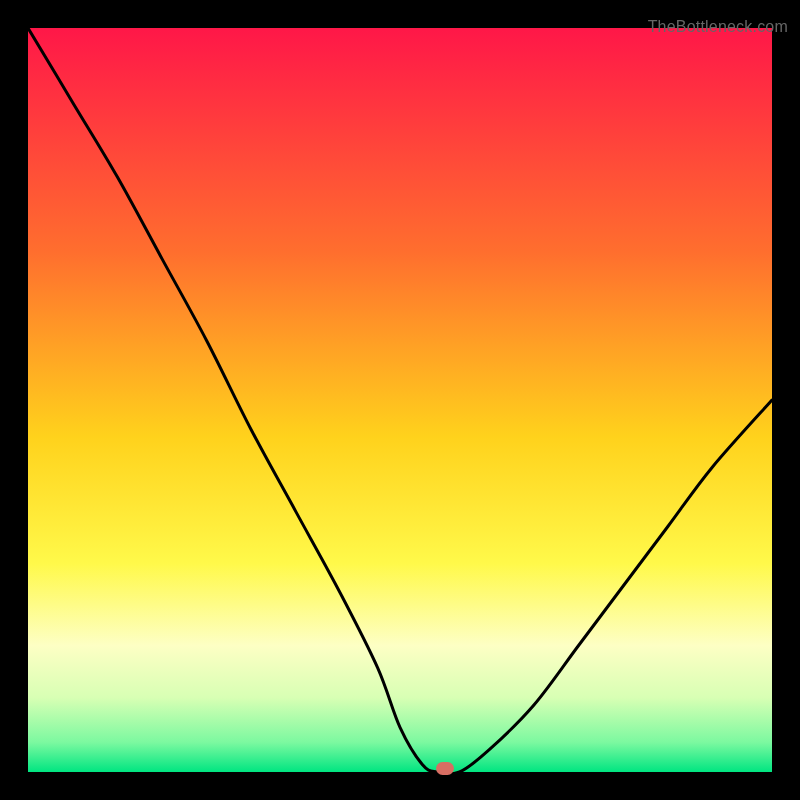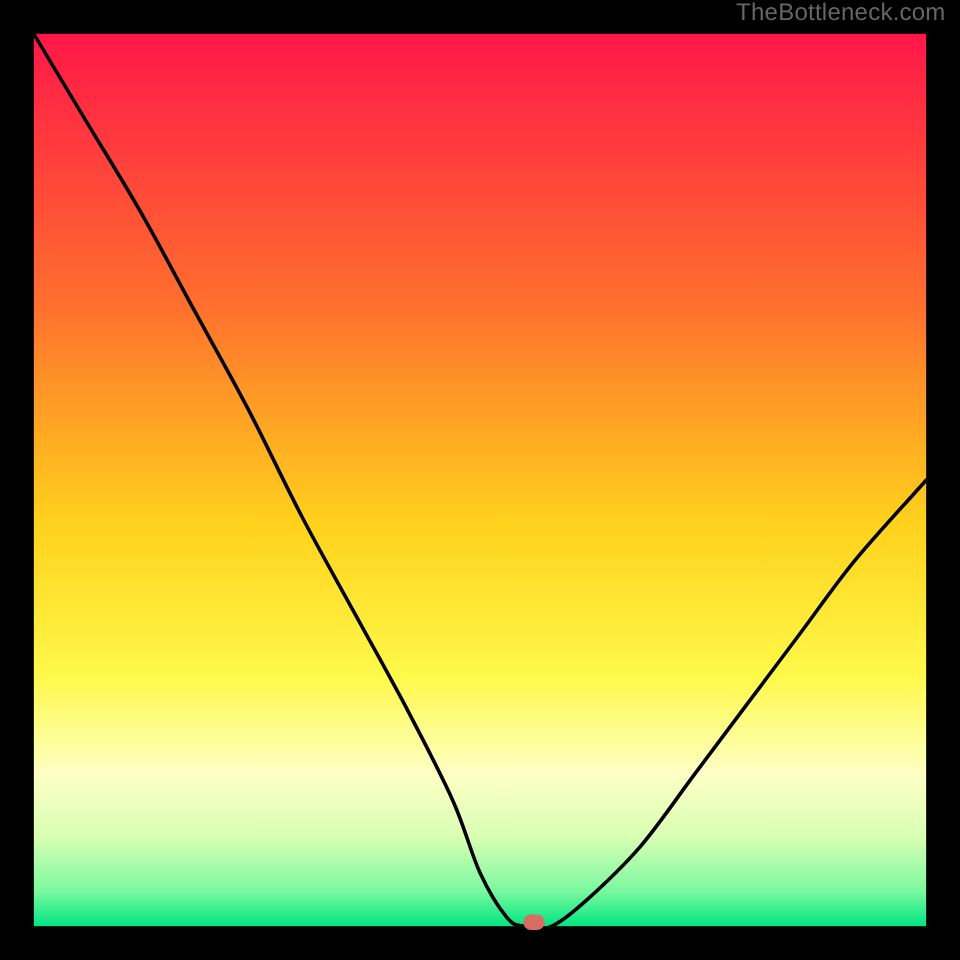--- a/index.html
+++ b/index.html
@@ -12,24 +12,24 @@
     font-family: Arial, Helvetica, sans-serif;
   }
   .outer {
     width: 800px;
     height: 800px;
     background: #000000;
     position: relative;
   }
   .watermark {
     position: absolute;
-    top: 0;
+    top: 18px;
     right: 12px;
     color: #666666;
-    font-size: 20px;
+    font-size: 16px;
     font-weight: 500;
     z-index: 10;
     letter-spacing: 0.2px;
   }
   .plot {
     position: absolute;
     left: 28px;
     top: 28px;
     width: 744px;
     height: 744px;

